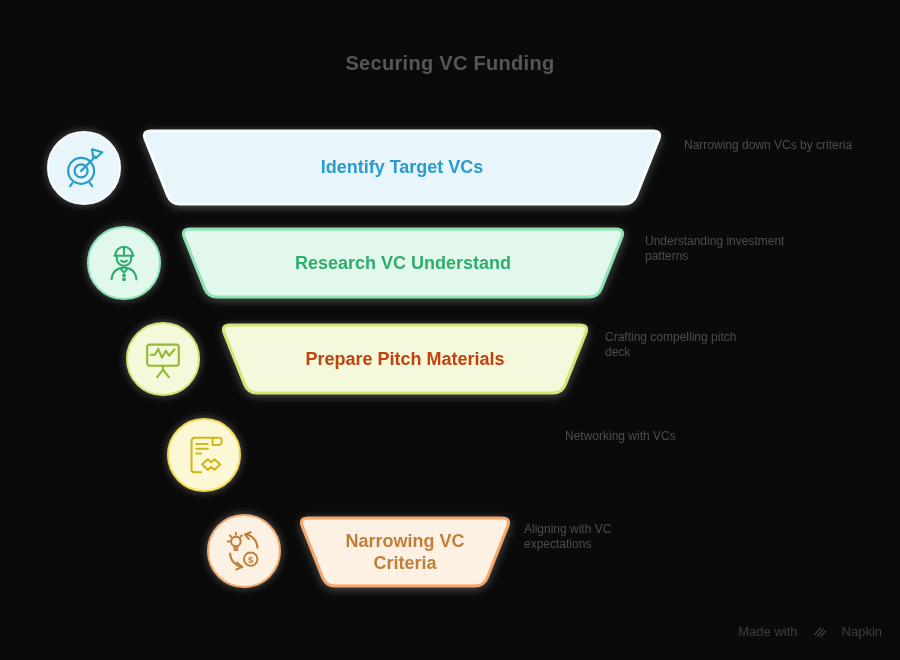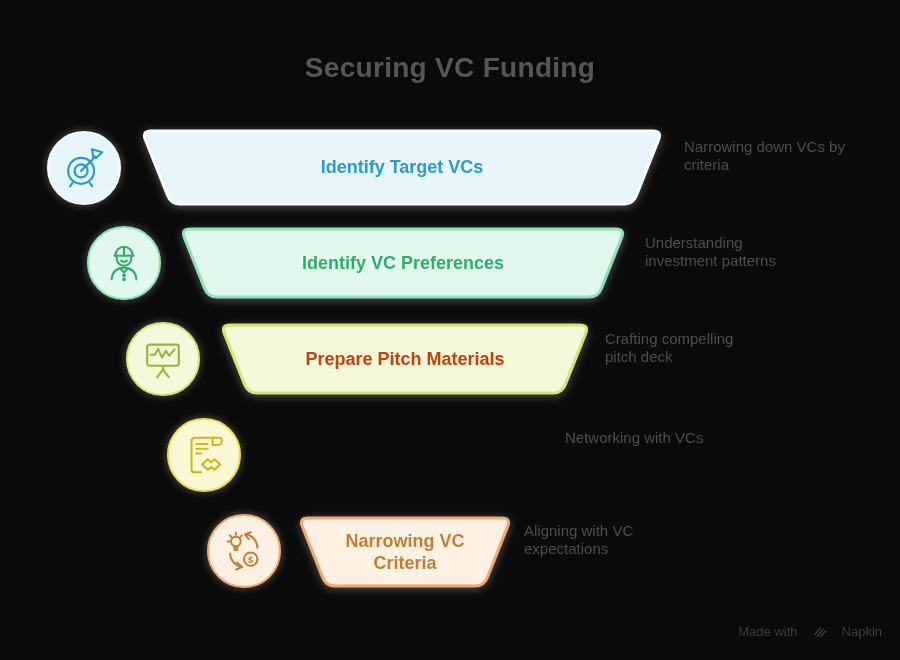--- a/index.html
+++ b/index.html
@@ -1,33 +1,33 @@
 <!DOCTYPE html>
 <html><head>
 <meta charset="utf-8">
 <style>
   html,body{margin:0;padding:0;background:#0a0a0a;}
   .canvas{position:relative;width:900px;height:660px;background:#0a0a0a;overflow:hidden;
           font-family:"Liberation Sans",sans-serif;}
   .title{position:absolute;left:0;top:52px;width:900px;text-align:center;margin:0;
-         font-size:28px;font-weight:700;letter-spacing:.3px;color:#565656;}
+         font-size:20px;font-weight:700;letter-spacing:.3px;color:#565656;}
   .stage{position:absolute;}
   .trap{position:absolute;left:0;top:0;overflow:visible;
         filter:drop-shadow(0 2px 5px rgba(255,255,255,.28));}
   .trap path{stroke-width:3;stroke-linejoin:round;}
   .stage-label{position:absolute;left:0;top:0;width:100%;height:100%;display:flex;
                align-items:center;justify-content:center;text-align:center;
                font-size:18px;font-weight:700;line-height:1.25;box-sizing:border-box;}
   .stage-label .inner{max-width:100%;}
   .stage5 .inner{max-width:160px;}
   .icon-circle{position:absolute;width:74px;height:74px;border-radius:50%;
                border:2px solid #fff;display:flex;align-items:center;justify-content:center;
                box-shadow:0 0 9px rgba(255,255,255,.32);box-sizing:border-box;}
   .icon-circle svg{display:block;}
-  .desc{position:absolute;font-size:15px;line-height:1.22;color:#4d4d4d;}
+  .desc{position:absolute;font-size:12px;line-height:1.22;color:#4d4d4d;}
   .watermark{position:absolute;right:18px;top:624px;display:flex;align-items:center;gap:15px;
              font-size:13px;color:#3e3e3e;}
   .watermark svg{display:block;}
 </style>
 </head>
 <body>
 
 <div class="canvas">
 
   <h1 class="title">Securing VC Funding</h1>
@@ -50,21 +50,21 @@
       <path d="M30 39.5 L32.5 43"></path>
     </svg>
   </div>
   <div class="desc" style="left:684px;top:138px;width:175px">Narrowing down VCs by criteria</div>
 
   <div class="stage" style="left:179px;top:227px;width:448px;height:72px">
     <svg class="trap" width="448" height="72" viewBox="0 0 448 72">
         <path fill="#e3f8ec" d="M5.3 10.4 Q2 2 11.0 2.0 L437.0 2.0 Q446 2 442.7 10.4 L422.3 61.6 Q419 70 410.0 70.0 L38.0 70.0 Q29 70 25.7 61.6 Z" stroke="#8ce4b3"></path>
       </svg>
     <div class="stage-label" style="color: rgb(47, 173, 110);">
-      <span class="inner">Identify VC Preferences</span>
+      <span class="inner">Research VC Understand</span>
     </div>
   </div>
   <div class="icon-circle" style="left: 87px; top: 226px; background: rgb(227, 248, 236); border-color: rgb(140, 228, 179); color: rgb(47, 173, 110);">
     <svg width="46" height="46" viewBox="0 0 48 48" fill="none" stroke="currentColor" stroke-width="2.2" stroke-linecap="round" stroke-linejoin="round">
       <path d="M15 16 A9 9 0 0 1 33 16"></path>
       <path d="M14 16.5 H34"></path>
       <path d="M24 8 V16"></path>
       <path d="M16.5 16.5 V19.5 A7.5 7.5 0 0 0 31.5 19.5 V16.5"></path>
       <path d="M21 21.5 Q24 24 27 21.5"></path>
       <path d="M11 41 Q12.5 29 24 29 Q35.5 29 37 41"></path>

